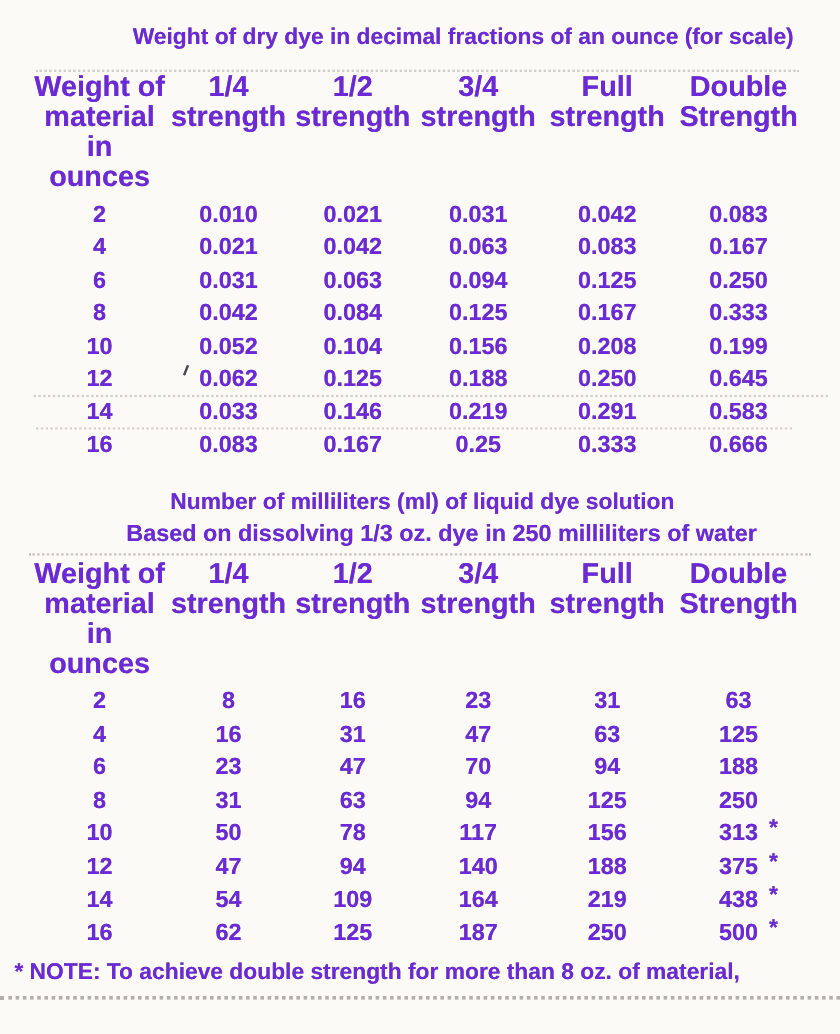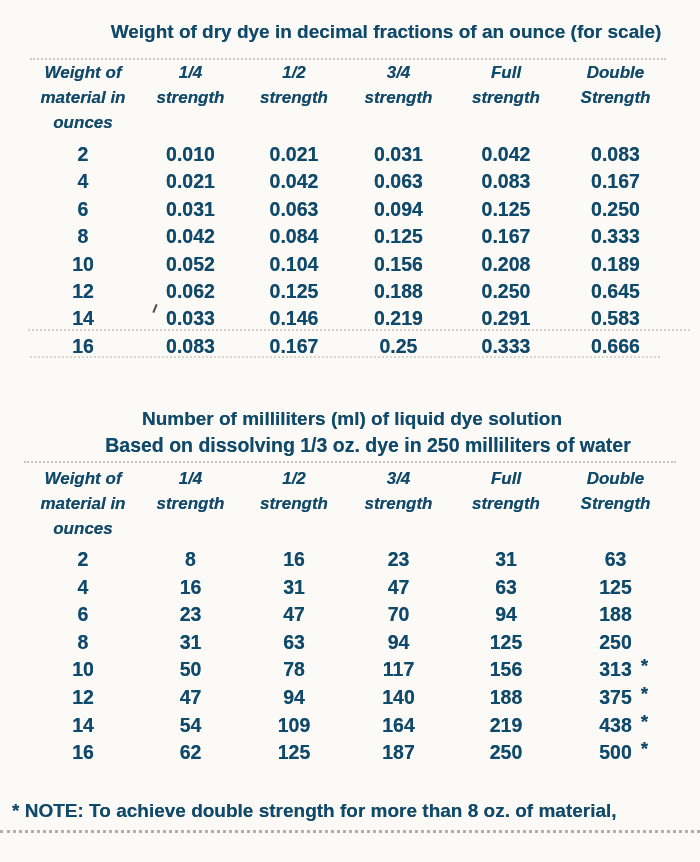--- a/index.html
+++ b/index.html
@@ -5,21 +5,21 @@
   html, body { margin: 0; padding: 0; background: #e9e7e3; }
   .page {
     position: relative;
     width: 700px;
     height: 862px;
     margin: 0 auto;
     background: #fbfaf7;
     overflow: hidden;
     font-family: "Liberation Sans", "DejaVu Sans", sans-serif;
     font-weight: bold;
-    color: #0c4a6e;
+    color: #6d28d9;
     text-shadow: 0 0 0.5px rgba(20,20,20,0.55);
   }
 
   .section-title {
     position: absolute;
     width: 700px;
     text-align: center;
     font-size: 19px;
     line-height: 25px;
     white-space: nowrap;
@@ -33,21 +33,21 @@
     left: 28px;
     width: 643px;
   }
   .table1 { top: 60px; }
   .table2 { top: 466px; }
 
   .thead, .tbody {
     display: grid;
     grid-template-columns: 110px 105px 102px 107px 108px 111px;
   }
-  .th { text-align: center; font-size: 17px; font-style: italic; }
+  .th { text-align: center; font-size: 24px; }
   .hl { display: block; line-height: 25px; }
 
   .tbody { grid-auto-rows: 27.4px; margin-top: 6px; }
   .table2 .tbody { grid-auto-rows: 27.6px; margin-top: 5px; }
   .tr { display: contents; }
   .td {
     position: relative;
     text-align: center;
     font-size: 19.5px;
     line-height: 27.4px;
@@ -159,21 +159,21 @@
         <div class="td">0.125</div>
         <div class="td">0.167</div>
         <div class="td">0.333</div>
       </div>
       <div class="tr">
         <div class="td">10</div>
         <div class="td">0.052</div>
         <div class="td">0.104</div>
         <div class="td">0.156</div>
         <div class="td">0.208</div>
-        <div class="td">0.189</div>
+        <div class="td">0.199</div>
       </div>
       <div class="tr">
         <div class="td">12</div>
         <div class="td">0.062</div>
         <div class="td">0.125</div>
         <div class="td">0.188</div>
         <div class="td">0.250</div>
         <div class="td">0.645</div>
       </div>
       <div class="tr">

